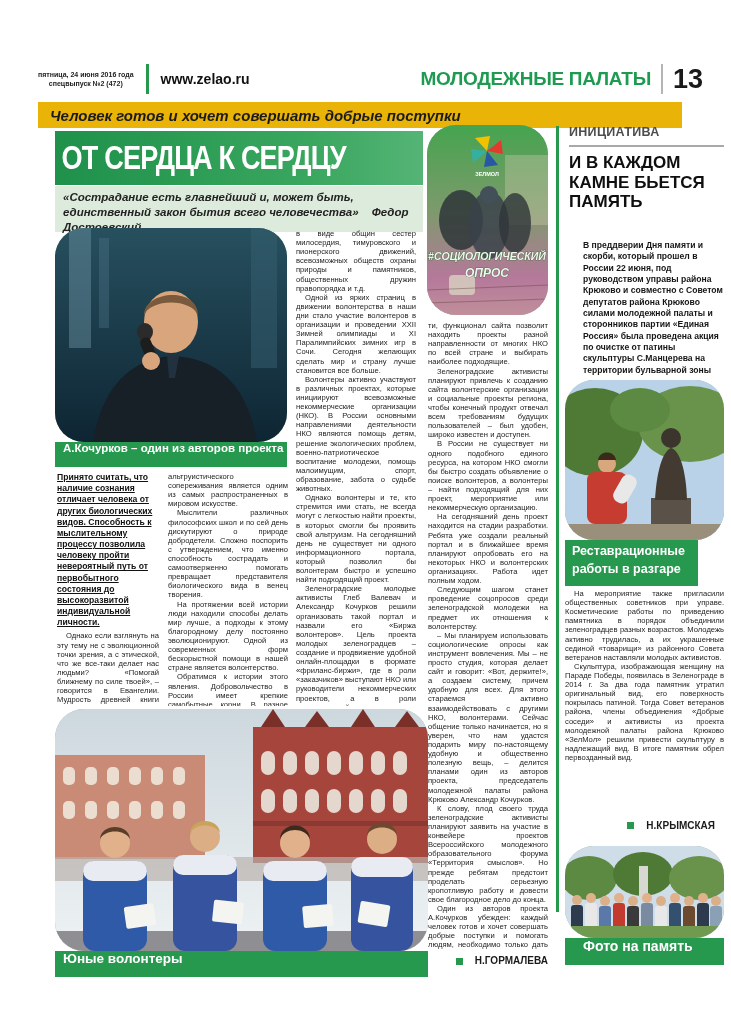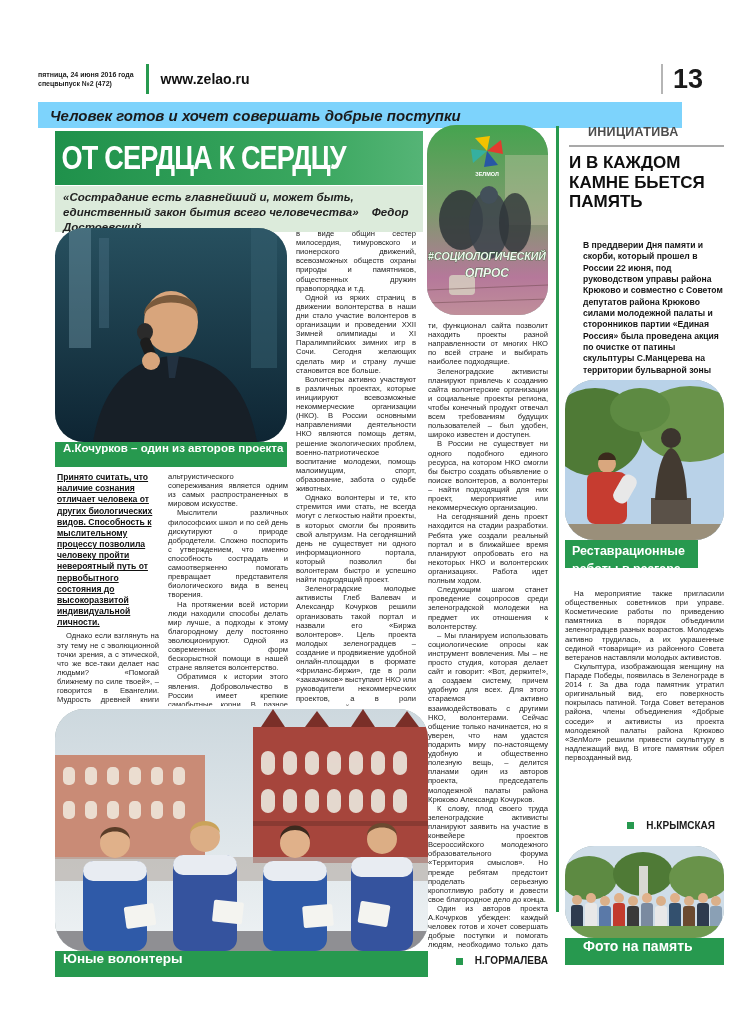--- a/index.html
+++ b/index.html
@@ -2,30 +2,30 @@
 <html lang="ru"><head>
 <meta charset="utf-8">
 <style>
   html,body{margin:0;padding:0;background:#ffffff;}
   .page{position:relative;width:731px;height:1024px;background:#fff;overflow:hidden;
         font-family:"Liberation Sans","DejaVu Sans",sans-serif;color:#1c1c1c;}
   .abs{position:absolute;}
   .green-bg{background:#27994f;}
   
   .hdr{top:58px;left:38px;right:28px;height:42px;display:flex;justify-content:space-between;align-items:center;}
-  .hdr-left{display:flex;align-items:center;gap:12px;}
+  .hdr-left{display:flex;align-items:center;gap:12px;text-align:center;}
   .dateblock{font-size:7px;line-height:9px;color:#222;font-weight:bold;}
   .hdr-divider-green{width:3px;height:30px;background:#27994f;}
   .site{font-size:14px;font-weight:800;color:#111;}
   .hdr-right{display:flex;align-items:center;gap:10px;}
   .section-title{font-size:19px;font-weight:800;color:#1e9b51;letter-spacing:-0.3px;white-space:nowrap;}
   .hdr-divider-gray{width:2px;height:30px;background:#b5b5b5;}
   .pagenum{font-size:27px;font-weight:800;color:#1a1a1a;}
   
-  .banner{left:38px;top:102px;width:644px;height:26px;background:#7dd3fc;display:flex;align-items:center;}
+  .banner{left:38px;top:102px;width:644px;height:26px;background:#eab308;display:flex;align-items:center;}
   .banner span{font-size:15px;font-weight:bold;font-style:italic;color:#1b1b1b;padding-left:12px;}
   
   .headline-block{left:55px;top:131px;width:368px;height:54px;
       background:linear-gradient(90deg,#1f914b,#3aa75f 70%,#55b476);display:flex;align-items:center;overflow:hidden;}
   .headline-block h1{margin:0;padding-left:8px;font-size:33px;font-weight:800;color:#fff;
       letter-spacing:-1px;white-space:nowrap;transform:scaleX(0.82);transform-origin:left center;}
   .quote-box{left:55px;top:186px;width:368px;height:46px;background:#dcebdb;
       font-size:11.5px;font-weight:bold;font-style:italic;color:#222;padding:4px 8px;box-sizing:border-box;line-height:1.3;}
   .quote-author{margin-left:10px;}
   
@@ -33,39 +33,39 @@
   .photo svg{display:block;width:100%;height:100%;}
   .photo-speaker{left:55px;top:228px;width:232px;height:214px;}
   .photo-socio{left:427px;top:125px;width:121px;height:190px;}
   .photo-volunteers{left:55px;top:709px;width:373px;height:242px;}
   .photo-restoration{left:565px;top:380px;width:159px;height:160px;}
   .photo-group{left:565px;top:846px;width:159px;height:92px;}
   
   .cap{color:#fff;font-weight:bold;display:flex;align-items:flex-start;}
   .cap-speaker{left:55px;top:442px;width:232px;height:25px;font-size:11.5px;padding-left:8px;box-sizing:border-box;}
   .cap-volunteers{left:55px;top:951px;width:373px;height:26px;font-size:13.5px;padding-left:8px;box-sizing:border-box;}
-  .cap-restoration{left:565px;top:540px;width:133px;height:28px;font-size:12.5px;line-height:1.45;padding:2px 7px;box-sizing:border-box;display:block;}
+  .cap-restoration{left:565px;top:540px;width:133px;height:46px;font-size:12.5px;line-height:1.45;padding:2px 7px;box-sizing:border-box;display:block;}
   .cap-group{left:565px;top:938px;width:159px;height:27px;font-size:14px;padding-left:18px;box-sizing:border-box;}
   
   .bodytext{font-size:7.6px;line-height:1.2;text-align:justify;color:#1c1c1c;overflow:hidden;}
   .bodytext p{margin:0;text-indent:9px;}
   .cont p:first-child{text-indent:0;}
   .colA{left:57px;top:472px;width:102px;height:234px;}
   .colB{left:168px;top:472px;width:120px;height:234px;}
   .colC{left:296px;top:229px;width:120px;height:477px;}
   .colD{left:428px;top:321px;width:120px;height:646px;display:flex;flex-direction:column;}
   .colD .list{flex:1;overflow:hidden;}
   .lead{font-size:8.6px;line-height:1.3;font-weight:bold;color:#111;text-align:left;margin-bottom:3px;text-decoration:underline;}
   
   .byline{display:flex;justify-content:flex-end;align-items:center;gap:12px;
       font-size:10px;font-weight:800;color:#1a1a1a;padding-top:4px;}
   .byline-marker{width:7px;height:7px;background:#27994f;display:inline-block;}
   
   .sb-line{left:556px;top:126px;width:3px;height:786px;background:#27994f;}
-  .sb-label{left:588px;top:125px;font-size:12.5px;font-weight:800;color:#4d4d4d;letter-spacing:0.3px;}
+  .sb-label{left:569px;top:125px;font-size:12.5px;font-weight:800;color:#4d4d4d;letter-spacing:0.3px;}
   .sb-rule{left:569px;top:145px;width:155px;height:2px;background:#a9a9a9;}
   .sb-headline{left:569px;top:153px;width:156px;font-size:17px;line-height:1.16;font-weight:800;color:#0f0f0f;}
   .sb-lead{left:583px;top:240px;width:141px;font-size:8.6px;line-height:1.32;font-weight:bold;color:#161616;overflow:hidden;height:136px;}
   .sb-body{left:565px;top:589px;width:159px;height:224px;}
   .sb-byline{left:565px;top:816px;width:150px;}
 </style>
 </head>
 <body>
 
 <div class="page">
@@ -73,20 +73,21 @@
   <div class="abs hdr">
     <div class="hdr-left">
       <div class="dateblock">
         <div>пятница, 24 июня 2016 года</div>
         <div>спецвыпуск №2 (472)</div>
       </div>
       <div class="hdr-divider-green"></div>
       <div class="site">www.zelao.ru</div>
     </div>
     <div class="hdr-right">
+      <div class="section-title">МОЛОДЕЖНЫЕ ПАЛАТЫ</div>
       <div class="hdr-divider-gray"></div>
       <div class="pagenum">13</div>
     </div>
   </div>
 
   <div class="abs banner">
     <span>Человек готов и хочет совершать добрые поступки</span>
   </div>
 
   <div class="abs headline-block">

